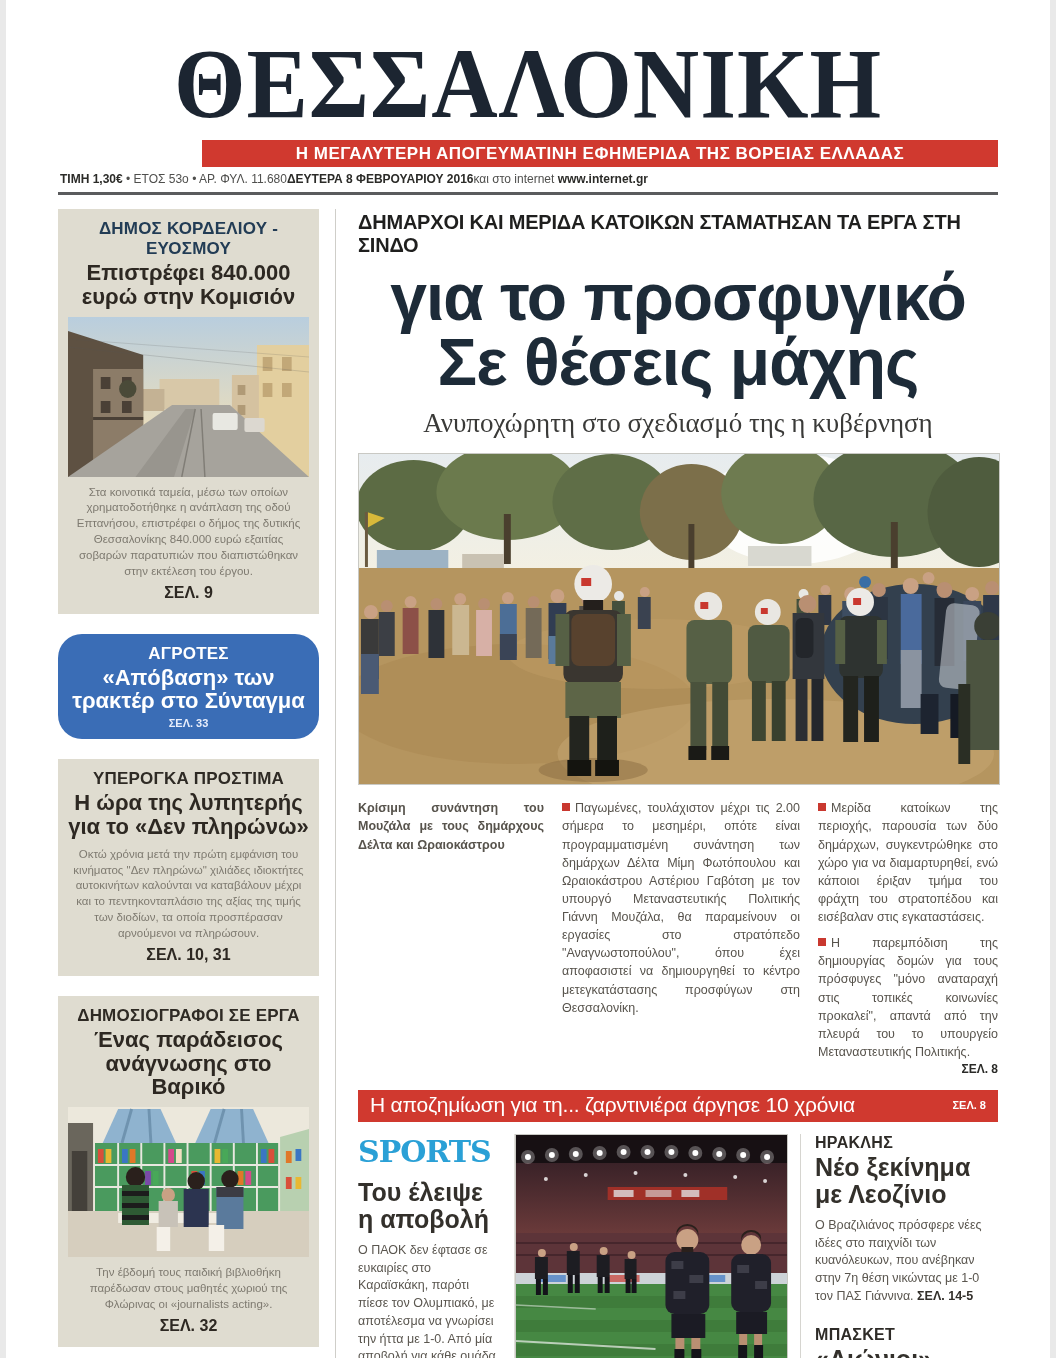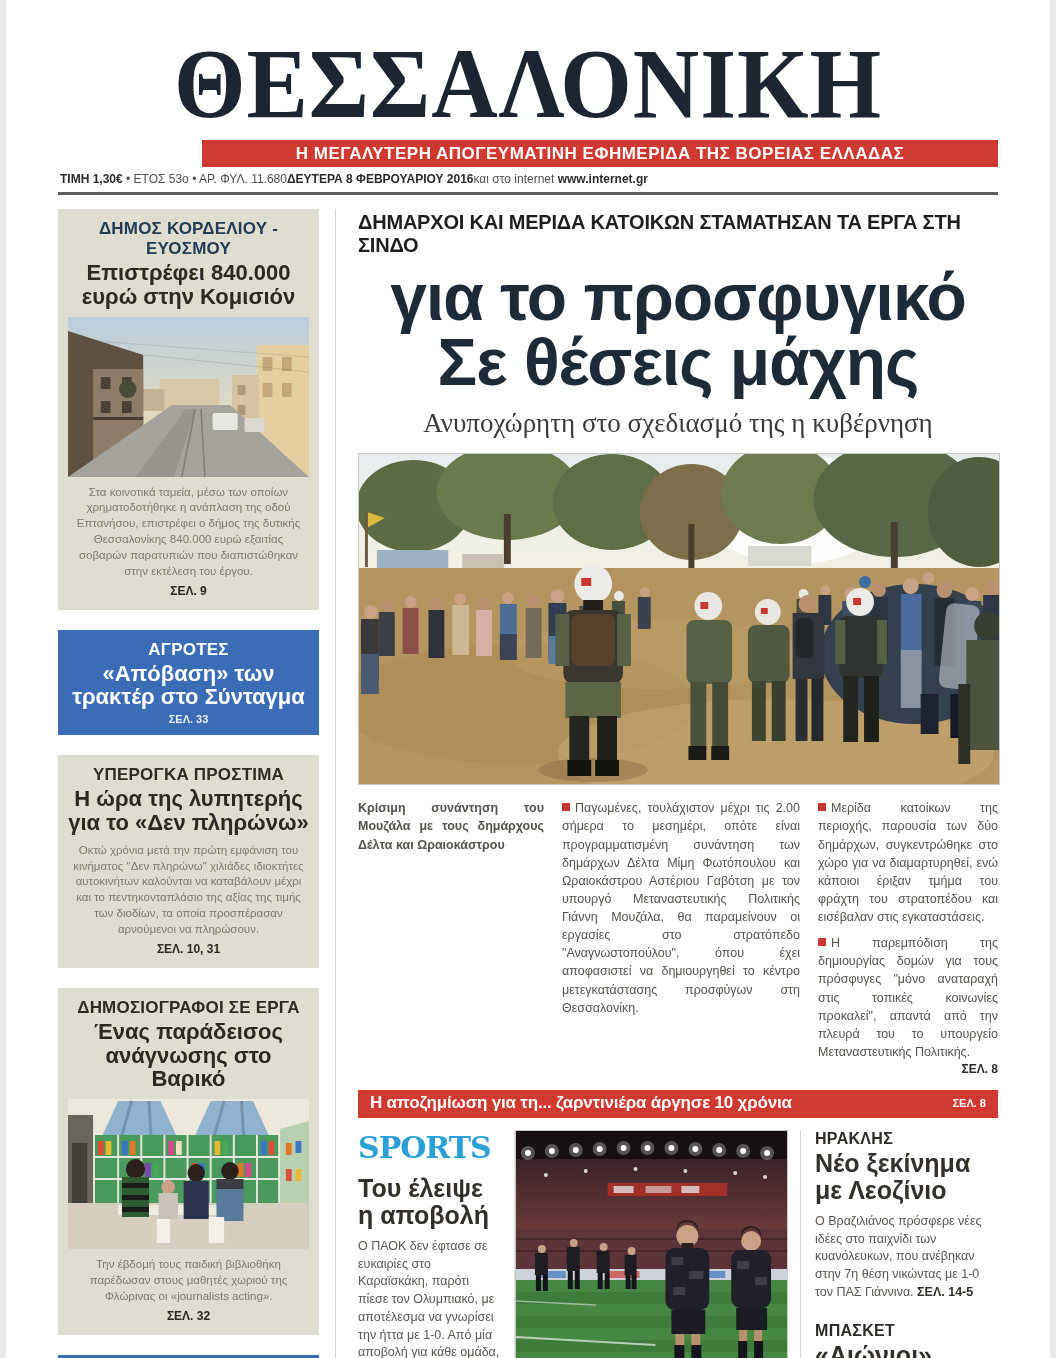--- a/index.html
+++ b/index.html
@@ -26,29 +26,29 @@
     border-bottom:3px solid #5a5b5d;
   }
   .info-row b{color:#2b2b28;}
   .info-center{font-weight:bold; color:#2b2b28;}
   
   .content{display:grid; grid-template-columns:278px 1fr; column-gap:22px; margin-top:14px;}
   .leftcol{border-right:1px solid #cfcec9; padding-right:16px;}
   
   .box{box-sizing:border-box; margin-bottom:20px; text-align:center;}
   .box-beige{background:#dfdcd0; padding:10px 10px 12px 10px;}
-  .box-blue{background:#3a6db6; color:#fff; padding:10px 8px 10px 8px;}
+  .box-blue{background:#3a6db6; color:#fff; padding:10px 8px 10px 8px;border-radius:24px;}
   .kicker-s{font-size:17px; font-weight:bold; letter-spacing:0.2px; margin:0 0 2px 0;}
   .k-navy{color:#223c55;}
   .k-dark{color:#2e2a24;}
   .head-s{font-size:22px; font-weight:bold; color:#2d2822; line-height:1.08; margin:2px 0 8px 0;}
   .box-blue .kicker-s{color:#fff;}
   .box-blue .head-s{color:#fff; margin-bottom:4px;}
   .body-s{font-size:11.5px; color:#7e7a70; line-height:1.38; margin:8px 4px 4px 4px;}
-  .page-s{font-size:12px; font-weight:bold; color:#2d2822; margin-top:3px;}
+  .page-s{font-size:16px; font-weight:bold; color:#2d2822; margin-top:3px;}
   .box-blue .page-s{color:#e8eefc; font-size:11px;}
   .thumb{display:block; width:100%;}
   
   .main-kicker{font-size:20px; font-weight:bold; color:#1f1f1e; letter-spacing:-0.2px; margin:2px 0 8px 0;}
   .main-headline{
     text-align:center; font-weight:bold; color:#1d2b38;
     font-size:66px; line-height:0.98; letter-spacing:-1px; margin:4px 0 14px 0;
   }
   .main-subhead{
     text-align:center; font-family:"Liberation Serif", serif;
@@ -61,21 +61,21 @@
   .bullet::before{
     content:""; display:inline-block; width:8px; height:8px; background:#c9382f;
     margin-right:5px; position:relative; top:-1px;
   }
   .pg-right{float:right; font-weight:bold; color:#2b2b28; font-size:12px;}
   
   .ticker{
     margin-top:12px; background:#d0392f; color:#fff; display:flex;
     align-items:center; justify-content:space-between; padding:3px 12px 5px 12px;
   }
-  .ticker-head{font-size:17px; font-weight:bold; letter-spacing:-0.2px;}
+  .ticker-head{font-size:21px; font-weight:normal; letter-spacing:-0.2px;}
   .ticker-page{font-size:11px; font-weight:bold;}
   
   .sports{display:grid; grid-template-columns:142px 272px 1fr; column-gap:14px; padding-top:12px;}
   .sports-logo{
     font-family:"DejaVu Serif", serif; font-weight:bold; font-size:30px;
     color:#2aa0d6; letter-spacing:-1px; margin:0 0 10px 0;
   }
   .sports-head{font-size:25px; font-weight:bold; color:#33302b; line-height:1.05; margin:0 0 10px 0;}
   .sports-body{font-size:12.5px; color:#5a564f; line-height:1.42; margin:0 0 6px 0;}
   .sports-photo{display:block; width:100%; border:1px solid #c9c9c4;}

